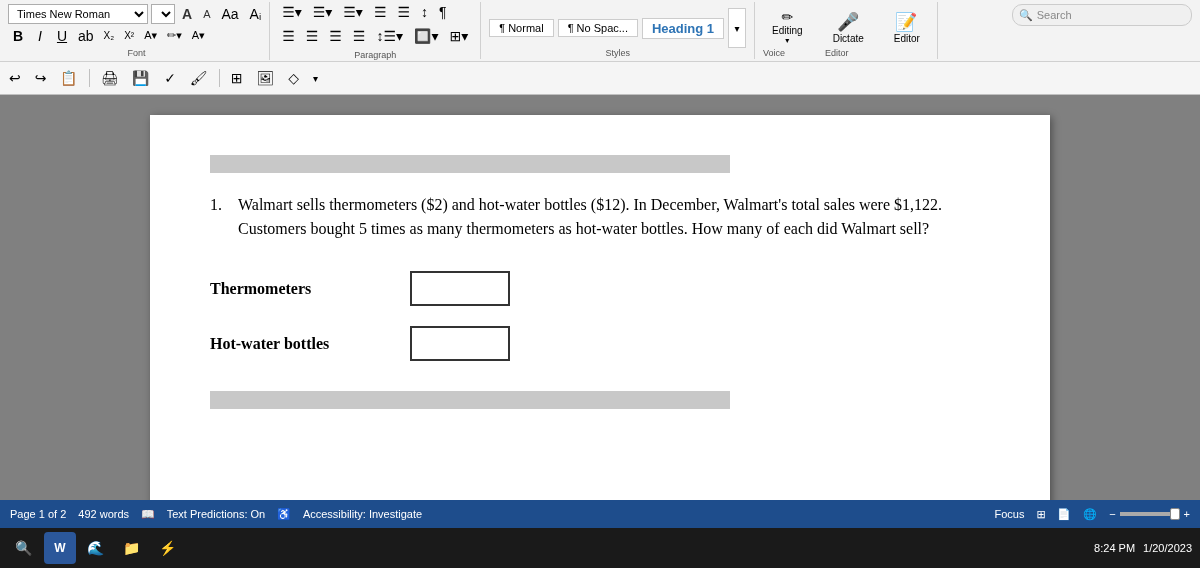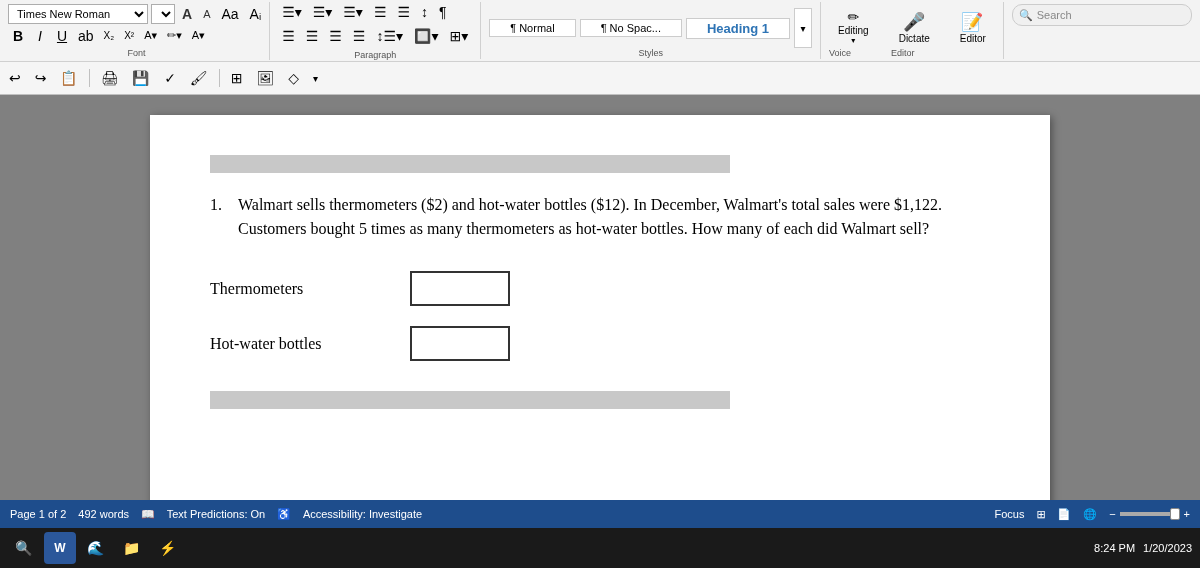--- a/index.html
+++ b/index.html
@@ -121,21 +121,21 @@
       display: flex;
       align-items: center;
       gap: 4px;
       flex: 1;
       padding-top: 4px;
     }
 
     .style-item {
       border: 1px solid #ccc;
       background: white;
-      padding: 2px 20px;
+      padding: 2px 9px;
       font-size: 11px;
       cursor: pointer;
       white-space: nowrap;
     }
 
     .style-item.normal { color: #000; }
     .style-item.no-spacing { color: #000; }
     .style-item.heading { color: #2e74b5; font-size: 13px; font-weight: bold; }
 
     .editing-btn {
@@ -211,20 +211,21 @@
       margin-top: 20px;
       display: flex;
       flex-direction: column;
       gap: 20px;
     }
 
     .answer-row {
       display: flex;
       align-items: center;
       gap: 20px;
+      font-weight: bold;
     }
 
     .answer-label {
       font-family: 'Times New Roman', Times, serif;
       font-size: 16px;
       min-width: 180px;
     }
 
     .answer-box {
       width: 100px;

